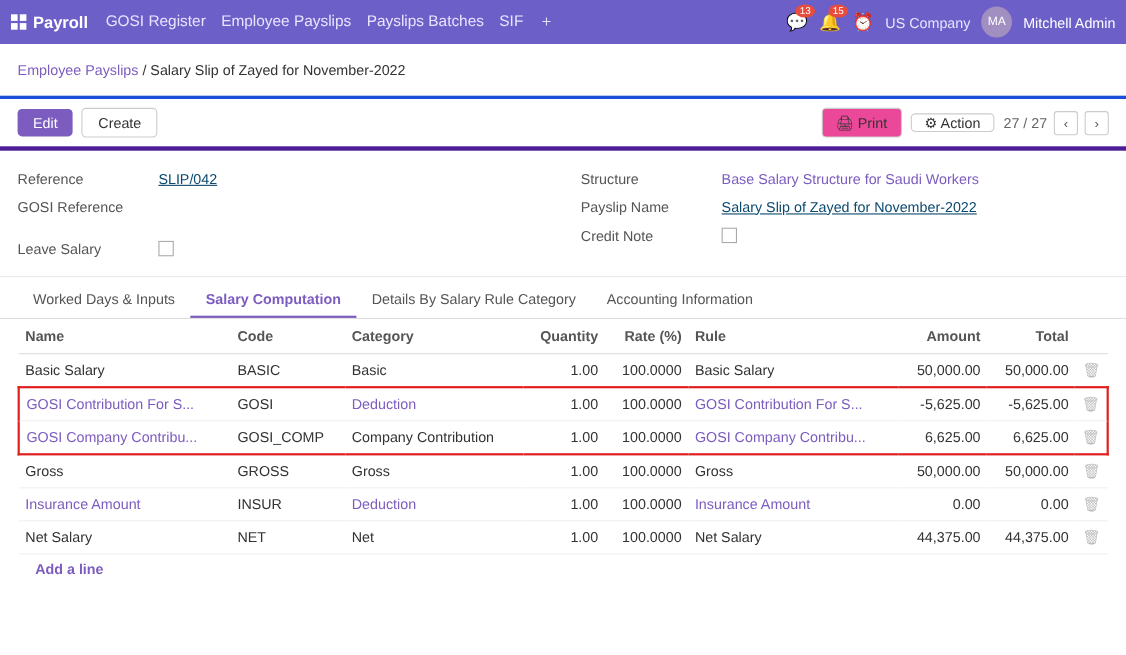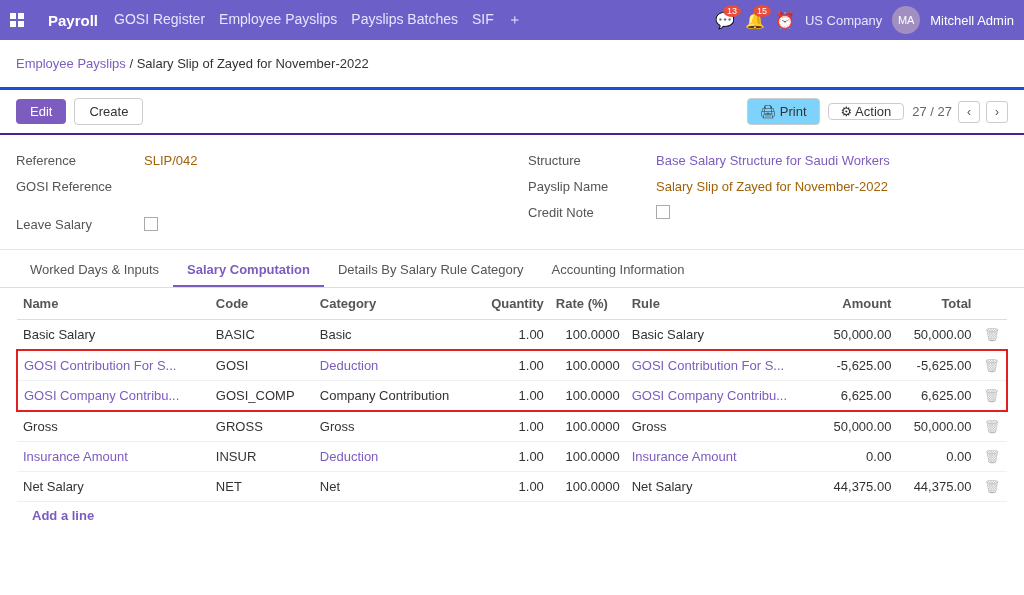--- a/index.html
+++ b/index.html
@@ -9,21 +9,21 @@
     .topnav {
       background: #6c5fc7;
       color: #fff;
       height: 40px;
       display: flex;
       align-items: center;
       padding: 0 10px;
       gap: 16px;
     }
     .topnav-brand {
-      display: flex; align-items: center; gap: 24px; font-weight: bold; font-size: 15px;
+      display: flex; align-items: center; gap: 6px; font-weight: bold; font-size: 15px;
     }
     .topnav-brand .grid-icon { display: grid; grid-template-columns: 1fr 1fr; gap: 2px; width: 14px; height: 14px; }
     .topnav-brand .grid-icon span { background: #fff; display: block; }
     .topnav-links { display: flex; gap: 14px; font-size: 14px; }
     .topnav-links a { color: #e8e4ff; text-decoration: none; white-space: nowrap; }
     .topnav-right { margin-left: auto; display: flex; align-items: center; gap: 10px; }
     .topnav-icon { color: #ddd; font-size: 16px; position: relative; cursor: pointer; }
     .badge { background: #e74c3c; color: #fff; border-radius: 50%; font-size: 9px; padding: 1px 4px; position: absolute; top: -6px; right: -6px; }
     .company-name { color: #e8e4ff; font-size: 13px; }
     .user-avatar { width: 28px; height: 28px; border-radius: 50%; background: #a08fc0; display: flex; align-items: center; justify-content: center; color: #fff; font-size: 11px; overflow: hidden; }
@@ -38,40 +38,40 @@
     }
     .breadcrumb-bar a { color: #7c5cbf; text-decoration: none; }
     .breadcrumb-bar span { color: #333; }
 
     
     .toolbar {
       padding: 8px 16px;
       display: flex;
       align-items: center;
       gap: 8px;
-      border-bottom: 2px solid #4c1d95;
+      border-bottom: 4px solid #4c1d95;
     }
     .btn-edit { background: #7c5cbf; color: #fff; border: none; padding: 5px 14px; border-radius: 4px; cursor: pointer; font-size: 13px; }
     .btn-create { background: #fff; color: #333; border: 1px solid #ccc; padding: 5px 14px; border-radius: 4px; cursor: pointer; font-size: 13px; }
-    .btn-print { background: #7dd3fc; color: #333; border: 1px solid #ccc; padding: 5px 12px; border-radius: 4px; cursor: pointer; font-size: 13px; margin-left: 16px; }
+    .btn-print { background: #ec4899; color: #333; border: 1px solid #ccc; padding: 5px 12px; border-radius: 4px; cursor: pointer; font-size: 13px; margin-left: 16px; }
     .btn-action { background: #fff; color: #333; border: 1px solid #ccc; padding: 0 12px; border-radius: 4px; cursor: pointer; font-size: 13px; }
     .pagination { margin-left: auto; display: flex; align-items: center; gap: 6px; font-size: 13px; color: #666; }
     .pagination-btn { background: none; border: 1px solid #ccc; padding: 3px 8px; border-radius: 3px; cursor: pointer; font-size: 12px; color: #555; }
 
     
     .form-section {
       padding: 12px 16px;
       display: grid;
       grid-template-columns: 1fr 1fr;
       gap: 6px 32px;
       border-bottom: 1px solid #e8e8e8;
     }
     .field-row { display: flex; align-items: center; gap: 8px; min-height: 26px; }
     .field-label { color: #555; width: 120px; flex-shrink: 0; font-size: 13px; }
-    .field-value { color: #a16207; font-size: 13px; }
+    .field-value { color: #0c4a6e; font-size: 13px; text-decoration: underline; }
     .field-value.link { color: #7c5cbf; text-decoration: none; }
     .checkbox { width: 14px; height: 14px; border: 1px solid #aaa; background: #fff; display: inline-block; }
 
     
     .tabs {
       display: flex;
       border-bottom: 1px solid #ddd;
       padding: 0 16px;
       margin-top: 4px;
     }
@@ -222,21 +222,21 @@
   </div>
 
   <div class="table-container">
     <table>
       <thead>
         <tr>
           <th>Name</th>
           <th>Code</th>
           <th>Category</th>
           <th style="text-align:right;">Quantity</th>
-          <th style="text-align:left;">Rate (%)</th>
+          <th style="text-align:right;">Rate (%)</th>
           <th>Rule</th>
           <th style="text-align:right;">Amount</th>
           <th style="text-align:right;">Total</th>
           <th style="width:24px;"></th>
         </tr>
       </thead>
       <tbody id="table-body">
       <tr>
             <td>Basic Salary</td>
             <td>BASIC</td>

